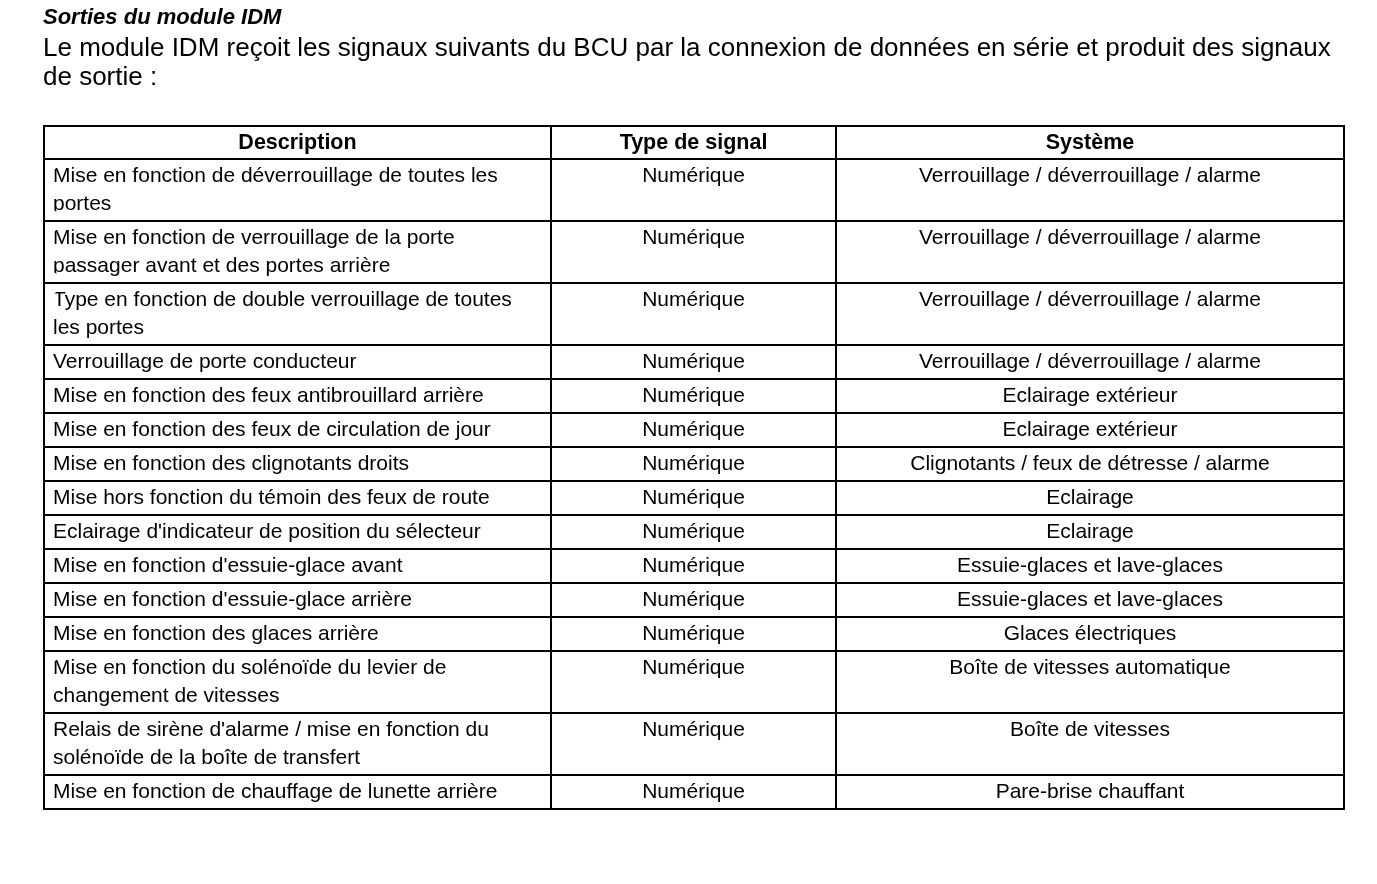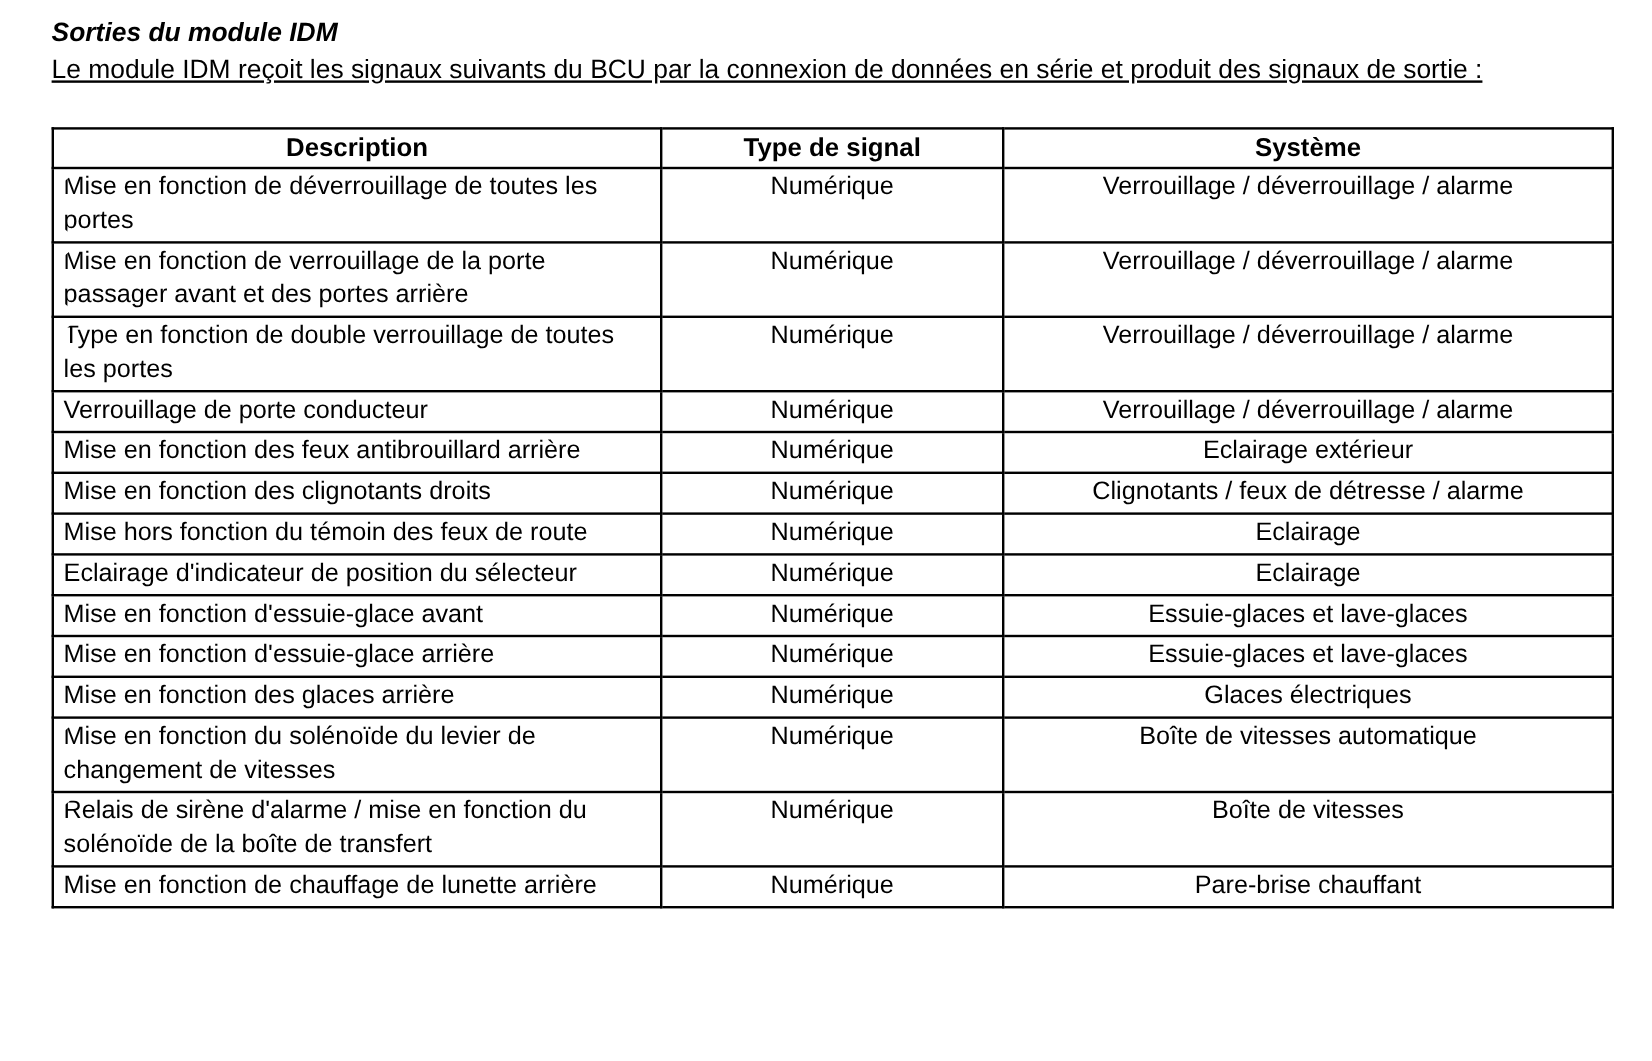--- a/index.html
+++ b/index.html
@@ -9,35 +9,34 @@
     color: #000000;
     font-family: "Liberation Sans", "DejaVu Sans", sans-serif;
   }
   .page {
     position: relative;
     width: 1377px;
     height: 884px;
     background: #ffffff;
     overflow: hidden;
     box-sizing: border-box;
-    padding: 13px 30px 0 43px;
+    padding: 3px 30px 0 43px;
   }
   .doc-title {
     font-size: 22px;
     font-weight: bold;
     font-style: italic;
     line-height: 28px;
     margin: 0;
   }
   .intro {
-    font-size: 22px;
+    font-size: 26px;
     line-height: 29px;
     margin: 2px 0 0 0;
     width: 1305px;
-    text-decoration: underline;
   }
   table.signals {
     margin-top: 34px;
     border-collapse: collapse;
     table-layout: fixed;
     width: 1300px;
     font-size: 21px;
   }
   table.signals col.c-desc   { width: 507px; }
   table.signals col.c-signal { width: 285px; }
@@ -104,20 +103,25 @@
           <td class="cell-description">Verrouillage de porte conducteur</td>
           <td class="cell-signal_type">Numérique</td>
           <td class="cell-system">Verrouillage / déverrouillage / alarme</td>
         </tr>
         <tr>
           <td class="cell-description">Mise en fonction des feux antibrouillard arrière</td>
           <td class="cell-signal_type">Numérique</td>
           <td class="cell-system">Eclairage extérieur</td>
         </tr>
         <tr>
+          <td class="cell-description">Mise en fonction des feux de circulation de jour</td>
+          <td class="cell-signal_type">Numérique</td>
+          <td class="cell-system">Eclairage extérieur</td>
+        </tr>
+        <tr>
           <td class="cell-description">Mise en fonction des clignotants droits</td>
           <td class="cell-signal_type">Numérique</td>
           <td class="cell-system">Clignotants / feux de détresse / alarme</td>
         </tr>
         <tr>
           <td class="cell-description">Mise hors fonction du témoin des feux de route</td>
           <td class="cell-signal_type">Numérique</td>
           <td class="cell-system">Eclairage</td>
         </tr>
         <tr>

